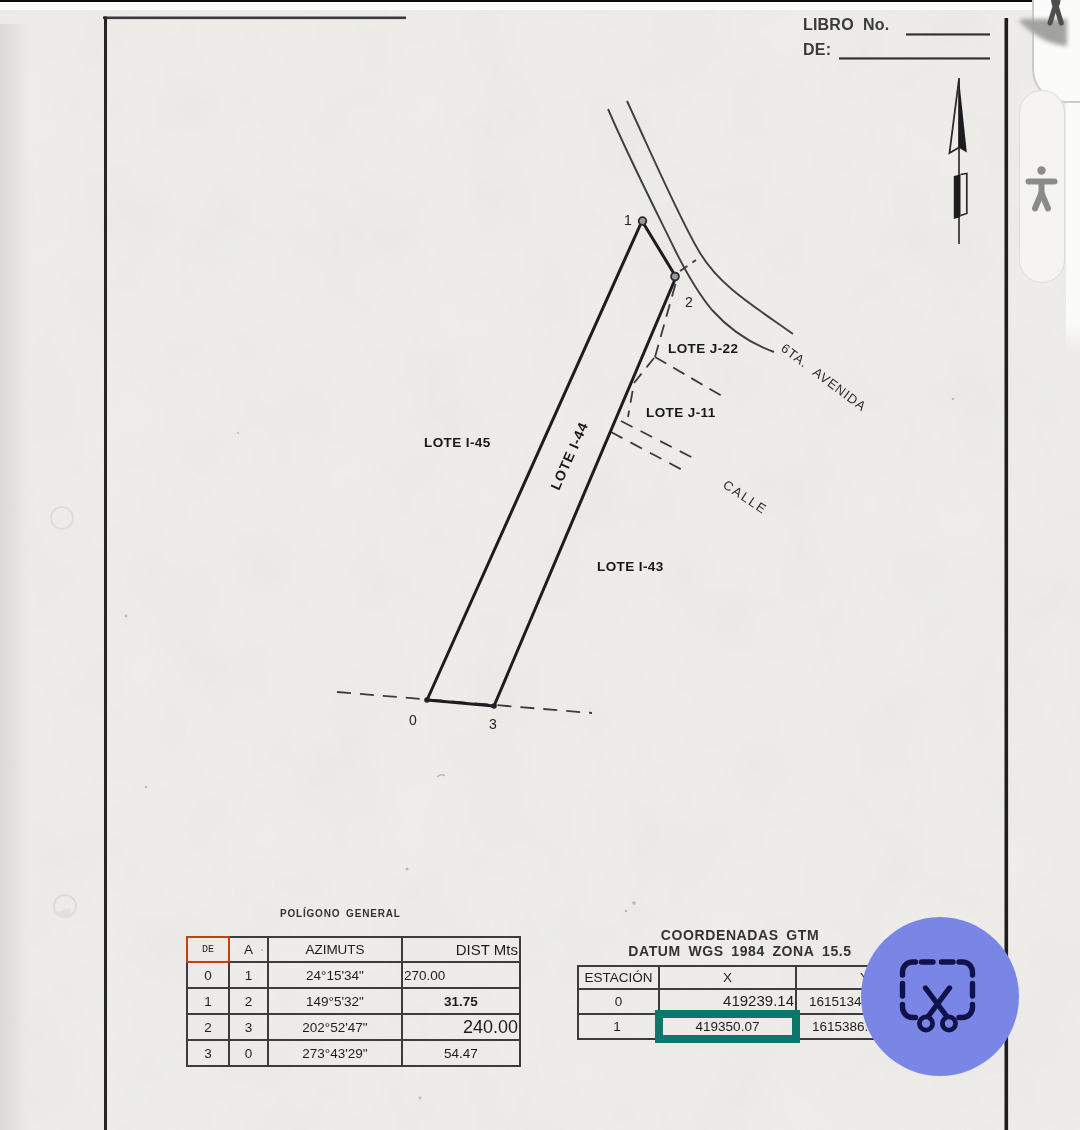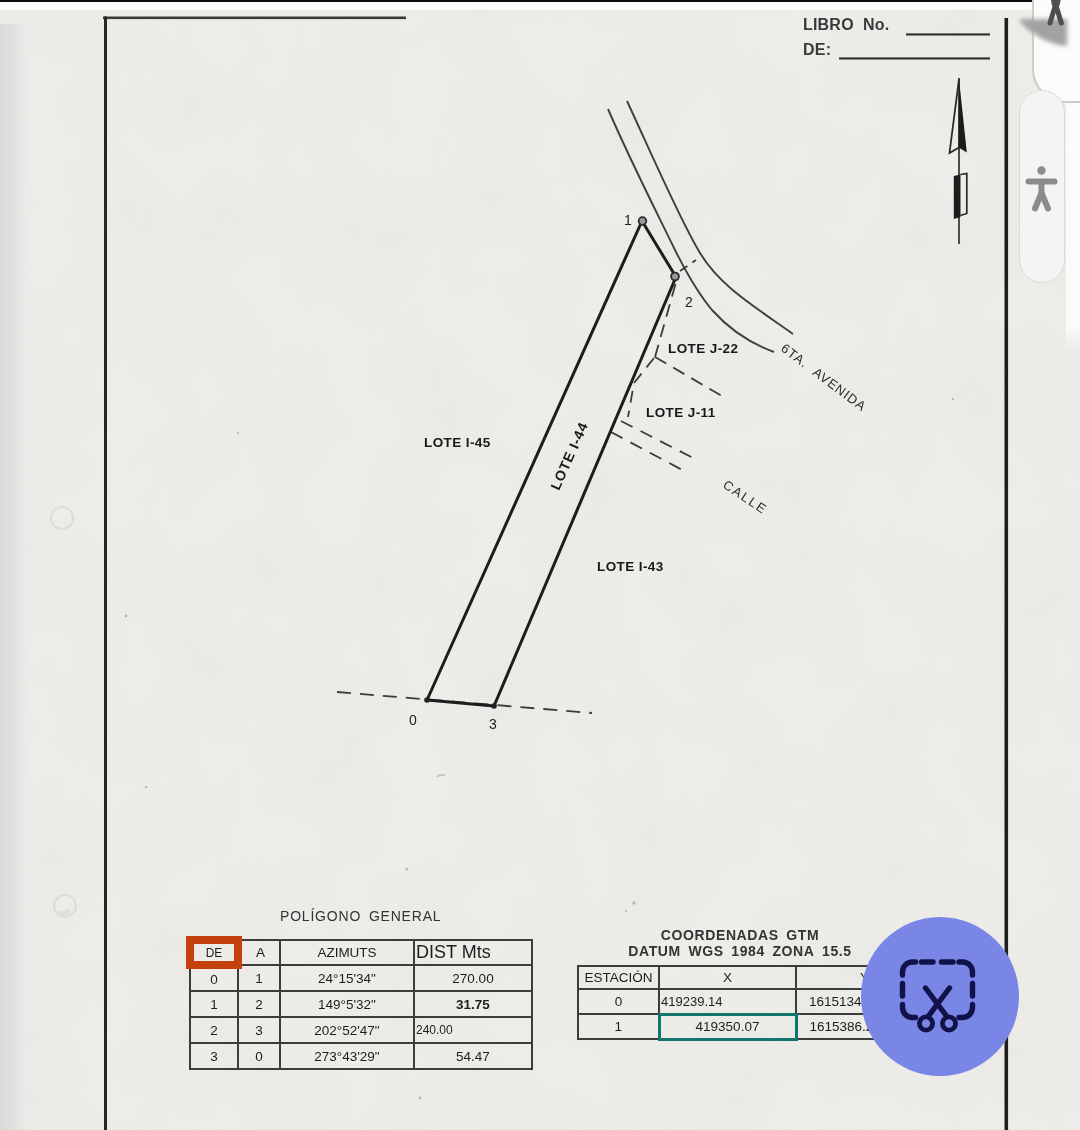--- a/index.html
+++ b/index.html
@@ -122,47 +122,47 @@
     <circle cx="634" cy="903" r="1.7"></circle>
     <circle cx="626" cy="911" r="1.2"></circle>
     <circle cx="953" cy="399" r="1.3"></circle>
     <circle cx="420" cy="1098" r="1.4"></circle>
     <circle cx="146" cy="787" r="1.2"></circle>
     <circle cx="262" cy="950" r="1.1"></circle>
     <path d="M437,777 q4,-4 8,-1" stroke="#666" stroke-width="1.5" fill="none"></path>
   </g>
 </svg>
 
-<div class="abs" style="left:280px;top:908px;white-space:nowrap;font-size:14px;letter-spacing:0.8px;color:#333;font-weight:400;">POLÍGONO GENERAL</div>
+<div class="abs" style="left:280px;top:908px;white-space:nowrap;font-size:10px;letter-spacing:0.8px;color:#333;font-weight:700;">POLÍGONO GENERAL</div>
 
 <table class="abs" style="left:186px;top:936px;table-layout:fixed;color:#1d1d1d;">
   <tbody>
       <tr style="height:25px;">
-    <td style="border:8px solid #c2410c;width:38px;text-align:center;font-size:12px;">DE</td>
+    <td style="border:2px solid #c2410c;width:38px;text-align:center;font-size:10px;font-family:Liberation Mono, monospace;">DE</td>
     <td style="border:2px solid #3c3c3c;width:35px;text-align:center;font-size:13.5px;">A</td>
     <td style="border:2px solid #3c3c3c;width:130px;text-align:center;font-size:13.5px;">AZIMUTS</td>
-    <td style="border:2px solid #3c3c3c;width:114px;text-align:left;font-size:18px;">DIST Mts</td>
+    <td style="border:2px solid #3c3c3c;width:114px;text-align:right;font-size:15px;">DIST Mts</td>
   </tr>
   <tr style="height:26px;">
     <td style="border:2px solid #3c3c3c;text-align:center;font-size:13.5px;">0</td>
     <td style="border:2px solid #3c3c3c;text-align:center;font-size:13.5px;">1</td>
     <td style="border:2px solid #3c3c3c;text-align:center;font-size:13.5px;">24°15'34"</td>
-    <td style="border:2px solid #3c3c3c;text-align:center;font-size:13.5px;">270.00</td>
+    <td style="border:2px solid #3c3c3c;font-size:13.5px;">270.00</td>
   </tr>
   <tr style="height:26px;">
     <td style="border:2px solid #3c3c3c;text-align:center;font-size:13.5px;">1</td>
     <td style="border:2px solid #3c3c3c;text-align:center;font-size:13.5px;">2</td>
     <td style="border:2px solid #3c3c3c;text-align:center;font-size:13.5px;">149°5'32"</td>
     <td style="border:2px solid #3c3c3c;text-align:center;font-size:13.5px;font-weight:bold;">31.75</td>
   </tr>
   <tr style="height:26px;">
     <td style="border:2px solid #3c3c3c;text-align:center;font-size:13.5px;">2</td>
     <td style="border:2px solid #3c3c3c;text-align:center;font-size:13.5px;">3</td>
     <td style="border:2px solid #3c3c3c;text-align:center;font-size:13.5px;">202°52'47"</td>
-    <td style="border:2px solid #3c3c3c;text-align:left;font-size:12px;">240.00</td>
+    <td style="border:2px solid #3c3c3c;text-align:right;font-size:18px;">240.00</td>
   </tr>
   <tr style="height:26px;">
     <td style="border:2px solid #3c3c3c;text-align:center;font-size:13.5px;">3</td>
     <td style="border:2px solid #3c3c3c;text-align:center;font-size:13.5px;">0</td>
     <td style="border:2px solid #3c3c3c;text-align:center;font-size:13.5px;">273°43'29"</td>
     <td style="border:2px solid #3c3c3c;text-align:center;font-size:13.5px;">54.47</td>
   </tr>
 </tbody>
   </table>
 
@@ -170,26 +170,26 @@
 
 <table class="abs" style="left:577px;top:965px;table-layout:fixed;color:#1d1d1d;">
   <tbody>
       <tr style="height:23px;">
     <td style="border:2px solid #3c3c3c;width:77px;text-align:center;font-size:13.5px;">ESTACIÓN</td>
     <td style="border:2px solid #3c3c3c;width:133px;text-align:center;font-size:13.5px;">X</td>
     <td style="border:2px solid #3c3c3c;width:133px;text-align:center;font-size:13.5px;">Y</td>
   </tr>
   <tr style="height:25px;">
     <td style="border:2px solid #3c3c3c;text-align:center;font-size:13.5px;">0</td>
-    <td style="border:2px solid #3c3c3c;text-align:left;font-size:13px;">419239.14</td>
+    <td style="border:2px solid #3c3c3c;text-align:right;font-size:15px;">419239.14</td>
     <td style="border:2px solid #3c3c3c;text-align:left;padding-left:12px;font-size:13.5px;">1615134.58</td>
   </tr>
   <tr style="height:25px;">
     <td style="border:2px solid #3c3c3c;text-align:center;font-size:13.5px;">1</td>
-    <td style="border:3px solid #0f766e;text-align:center;font-size:13.5px;">419350.07</td>
+    <td style="border:8px solid #0f766e;text-align:center;font-size:13.5px;">419350.07</td>
     <td style="border:2px solid #3c3c3c;text-align:left;padding-left:12px;font-size:13.5px;">1615386.22</td>
   </tr>
 </tbody>
   </table>
 
 <div class="abs" style="left:861px;top:917px;width:158px;height:159px;border-radius:50%;background:#7a86e6;"></div>
 
 <svg class="abs" style="left:862px;top:919px" width="156" height="156" viewBox="0 0 156 156" fill="none" stroke="#12124a" stroke-width="5.4" stroke-linecap="round">
   <g transform="translate(-862,-919)">
 

